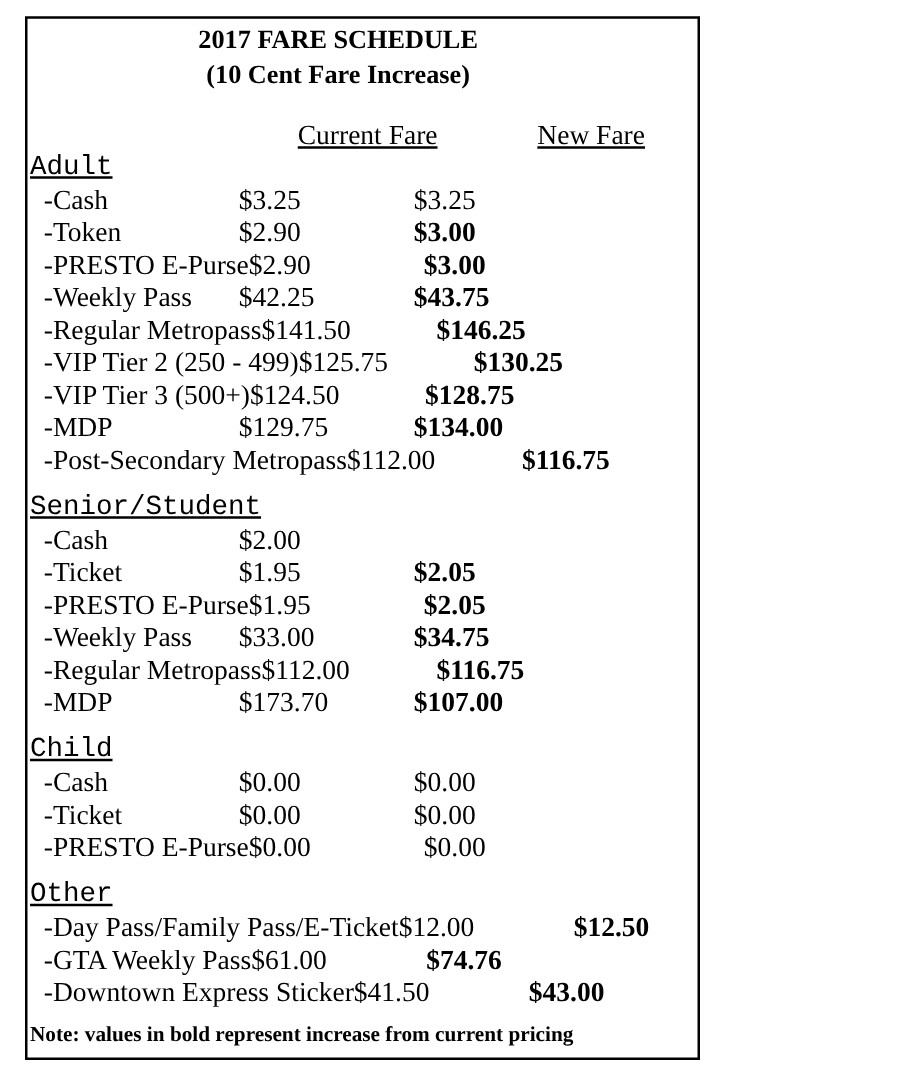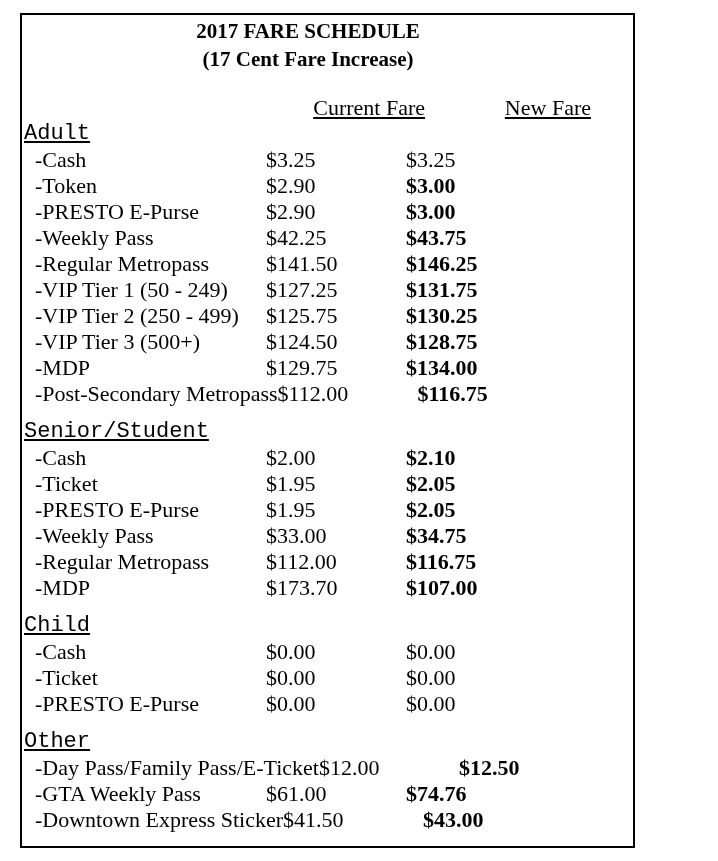--- a/index.html
+++ b/index.html
@@ -5,21 +5,21 @@
   html, body { margin: 0; padding: 0; }
   body {
     width: 718px; height: 861px;
     background: #ffffff;
     position: relative;
     font-family: "Liberation Serif", "DejaVu Serif", serif;
     color: #000000;
   }
   .sheet {
     position: absolute; left: 20px; top: 13px;
-    width: 615px; height: 835px;
+    width: 540px; height: 835px;
     border: 2px solid #000000;
     box-sizing: border-box;
     padding: 2px 2px 0 2px;
     overflow: hidden;
     background: #ffffff;
   }
   .title {
     text-align: center;
     font-weight: bold;
     font-size: 21px;
@@ -48,21 +48,21 @@
     margin-top: 8px;
   }
 </style>
 </head>
 <body>
 
 <div class="sheet">
 
   <div class="title">
     <div>2017 FARE SCHEDULE</div>
-    <div>(17 Cent Fare Increase)</div>
+    <div>(10 Cent Fare Increase)</div>
   </div>
 
   <div class="row col-headers">
     <span></span>
     <span class="cur-h underline">Current Fare</span>
     <span class="new-h underline">New Fare</span>
     <span></span>
   </div>
 
   <div id="sections">
@@ -97,26 +97,20 @@
           <span class="new bold">$43.75</span>
           <span></span>
         </div>
         <div class="row">
           <span class="label">-Regular Metropass</span>
           <span class="cur">$141.50</span>
           <span class="new bold">$146.25</span>
           <span></span>
         </div>
         <div class="row">
-          <span class="label">-VIP Tier 1 (50 - 249)</span>
-          <span class="cur">$127.25</span>
-          <span class="new bold">$131.75</span>
-          <span></span>
-        </div>
-        <div class="row">
           <span class="label">-VIP Tier 2 (250 - 499)</span>
           <span class="cur">$125.75</span>
           <span class="new bold">$130.25</span>
           <span></span>
         </div>
         <div class="row">
           <span class="label">-VIP Tier 3 (500+)</span>
           <span class="cur">$124.50</span>
           <span class="new bold">$128.75</span>
           <span></span>
@@ -137,21 +131,20 @@
       <div class="section">
         <div class="row">
           <span class="label section-name-cell"><span class="underline">Senior/Student</span></span>
           <span></span>
           <span></span>
           <span></span>
         </div>
         <div class="row">
           <span class="label">-Cash</span>
           <span class="cur">$2.00</span>
-          <span class="new bold">$2.10</span>
           <span></span>
         </div>
         <div class="row">
           <span class="label">-Ticket</span>
           <span class="cur">$1.95</span>
           <span class="new bold">$2.05</span>
           <span></span>
         </div>
         <div class="row">
           <span class="label">-PRESTO E-Purse</span>

